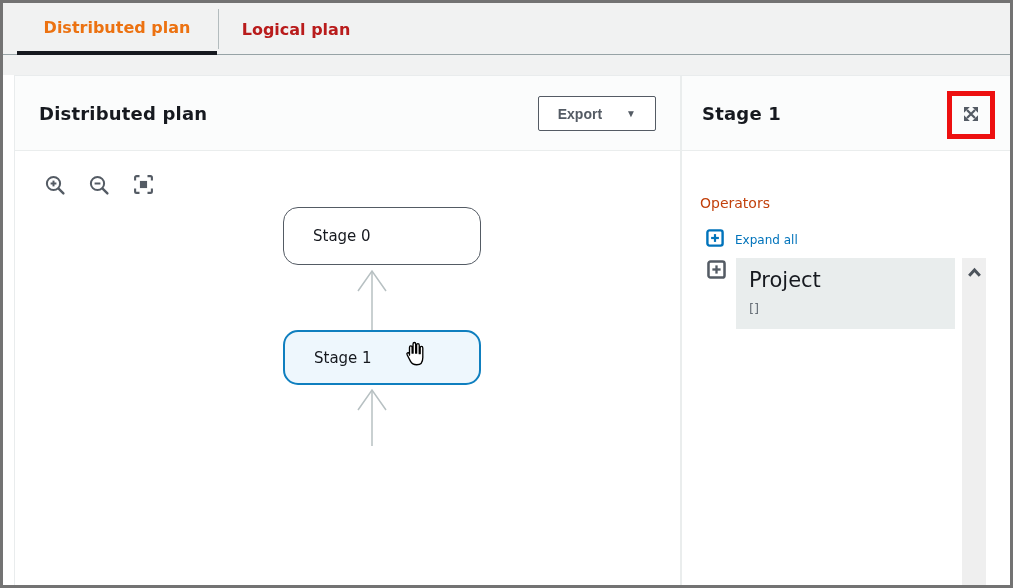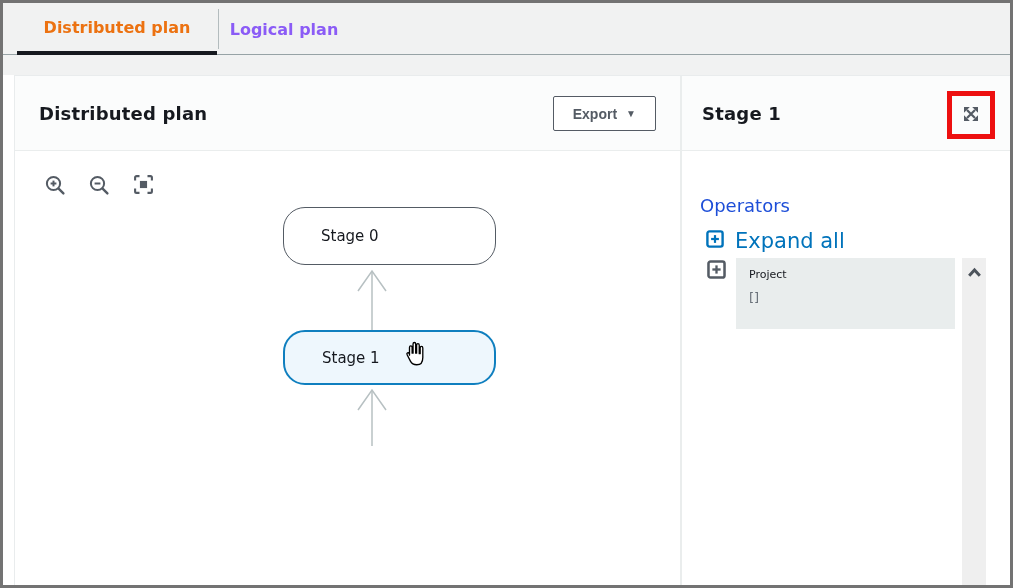--- a/index.html
+++ b/index.html
@@ -27,21 +27,21 @@
     height: 52px;
     border-bottom: 1px solid #97a3a6;
   }
   .tab {
     position: absolute; top: 0; height: 52px;
     display: flex; align-items: center; justify-content: center;
     font-size: 16px; font-weight: bold;
     cursor: pointer;
   }
   .tab.active { left: 14px; width: 200px; color: #ec7211; border-bottom: 4px solid #16191f; }
-  .tab.inactive { left: 204px; width: 154px; color: #8b5cf6; }
+  .tab.inactive { left: 216px; width: 154px; color: #b91c1c; }
   .tab-divider {
     position: absolute; left: 215px; top: 6px;
     width: 1px; height: 40px; background: #b3bcbe;
   }
 
   
   .main {
     position: absolute; left: 11px; top: 72px;
     width: 996px; height: 510px;
     display: flex;
@@ -64,21 +64,21 @@
     font-size: 18px; font-weight: bold; color: #16191f;
     margin-left: 24px; letter-spacing: .2px;
   }
   .right-panel .panel-title { margin-left: 20px; }
 
   .export-btn {
     position: absolute; right: 24px; top: 20px;
     height: 35px; padding: 0 19px;
     background: #fff;
     border: 1px solid #545b64; border-radius: 2px;
-    display: flex; align-items: center; gap: 9px;
+    display: flex; align-items: center; gap: 24px;
     font-size: 14px; font-weight: bold; color: #545b64;
     cursor: pointer;
   }
   .export-caret { font-size: 10px; line-height: 1; }
 
   
   .annotation-box {
     position: absolute; right: 15px; top: 15px;
     width: 48px; height: 48px;
     border: 5px solid #ed1010;
@@ -97,61 +97,61 @@
     position: absolute; left: 28px; top: 23px;
     display: flex; gap: 20px;
   }
   .icon-btn {
     width: 24px; height: 24px; border: none; background: transparent;
     display: flex; align-items: center; justify-content: center;
     cursor: pointer; padding: 0;
   }
 
   .stage-node {
-    position: absolute; left: 268px; width: 213px; height: 58px;
-    background: #fff;
-    border: 1px solid #545b64; border-radius: 22px;
+    position: absolute; left: 268px; width: 198px; height: 58px;
+    background: #fff;
+    border: 1px solid #545b64; border-radius: 15px;
     display: flex; align-items: center;
-    padding-left: 37px;
+    padding-left: 29px;
     font-size: 15px; color: #16191f;
     cursor: pointer;
   }
   .stage-node.selected {
     border: 2px solid #0f7fbf;
     background: #eef7fd;
     height: 55px;
   }
   .flow-arrow { position: absolute; left: 337px; }
   .hand-cursor { position: absolute; left: 386px; top: 189px; pointer-events: none; }
 
   
   .panel-body { position: relative; flex: 1; background: #fff; }
   .operators-heading {
     position: absolute; left: 18px; top: 44px;
-    font-size: 18px; color: #1d4ed8;
+    font-size: 14px; color: #c2410c;
   }
   .expand-all {
     position: absolute; left: 24px; top: 78px;
     display: flex; align-items: center; gap: 11px;
-    font-size: 21px; color: #0073bb;
+    font-size: 12px; color: #0073bb;
     cursor: pointer;
   }
   .operator-row { position: absolute; left: 24px; top: 107px; display: flex; }
   .operator-toggle {
     border: none; background: transparent; padding: 0;
     width: 20px; height: 20px; margin-top: 2px;
     cursor: pointer;
   }
   .operator-card {
     margin-left: 10px;
     width: 219px; min-height: 71px;
     background: #e9eded;
     padding: 10px 12px 12px 13px;
   }
-  .operator-name { font-size: 11px; color: #16191f; }
+  .operator-name { font-size: 21px; color: #16191f; }
   .operator-detail { font-size: 13px; color: #687078; margin-top: 9px; }
 
   .scrollbar {
     position: absolute; left: 280px; top: 107px; bottom: 0;
     width: 24px; background: #efefef;
     display: flex; justify-content: center;
   }
   .scroll-up { margin-top: 7px; border: none; background: transparent; height: 16px; padding: 0; cursor: pointer; }
 </style>
 </head>

